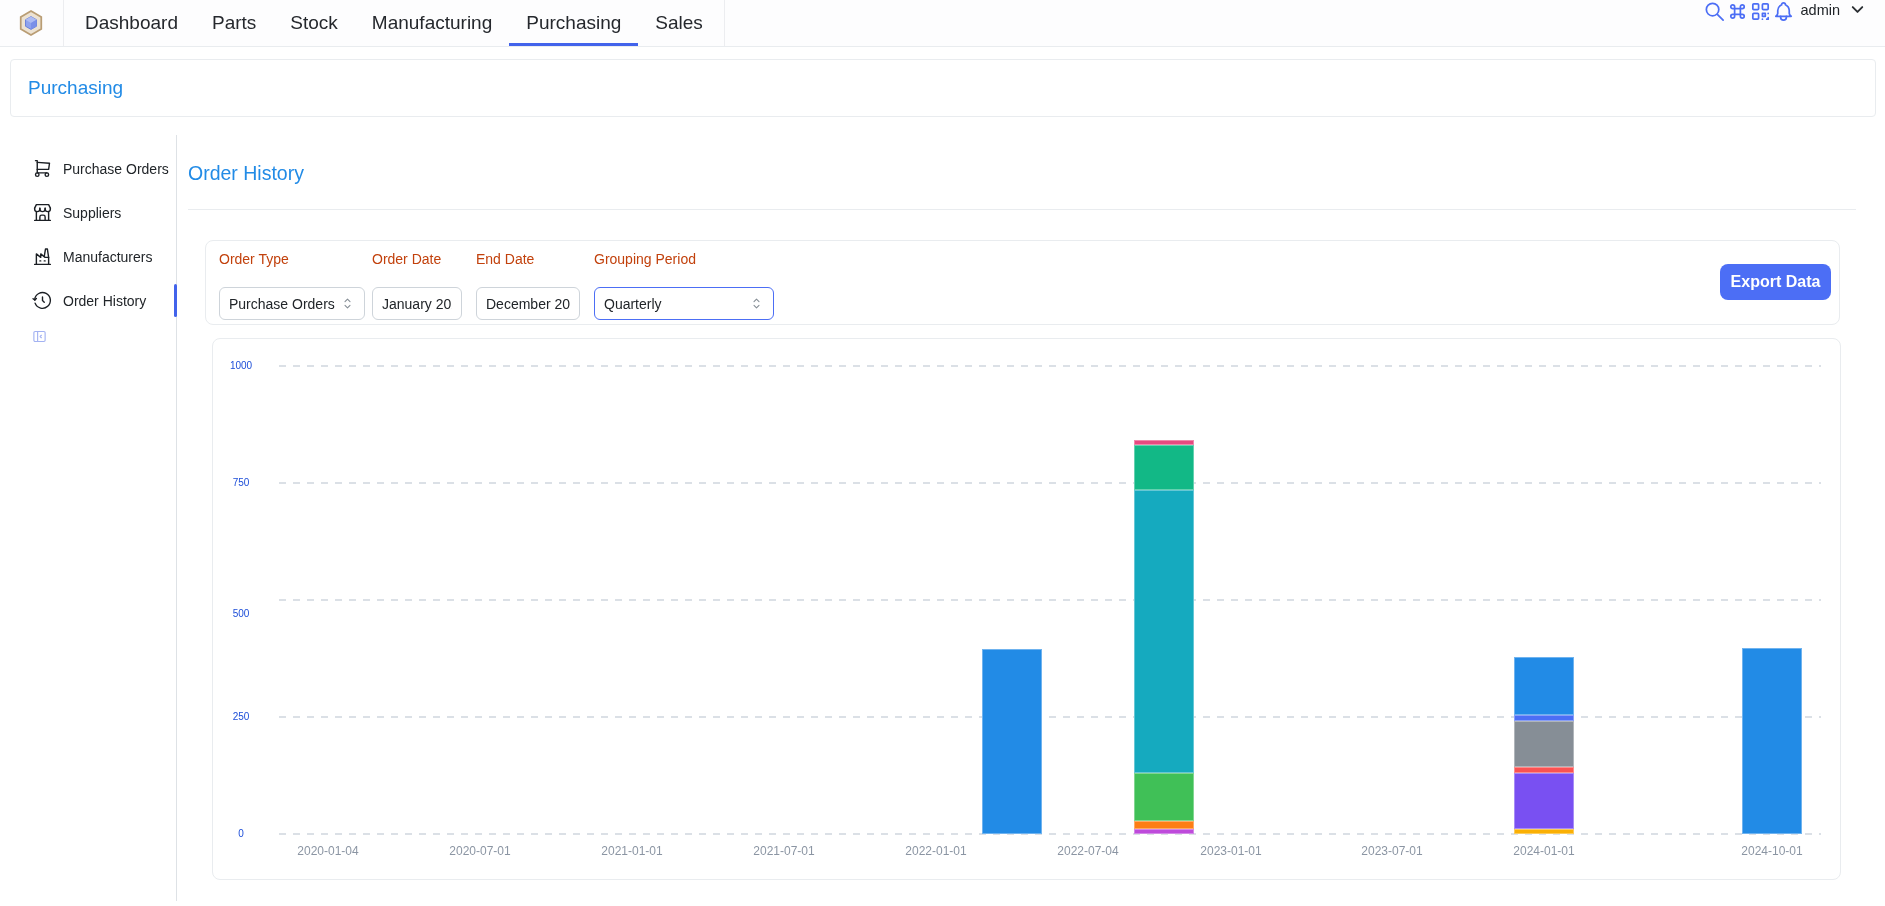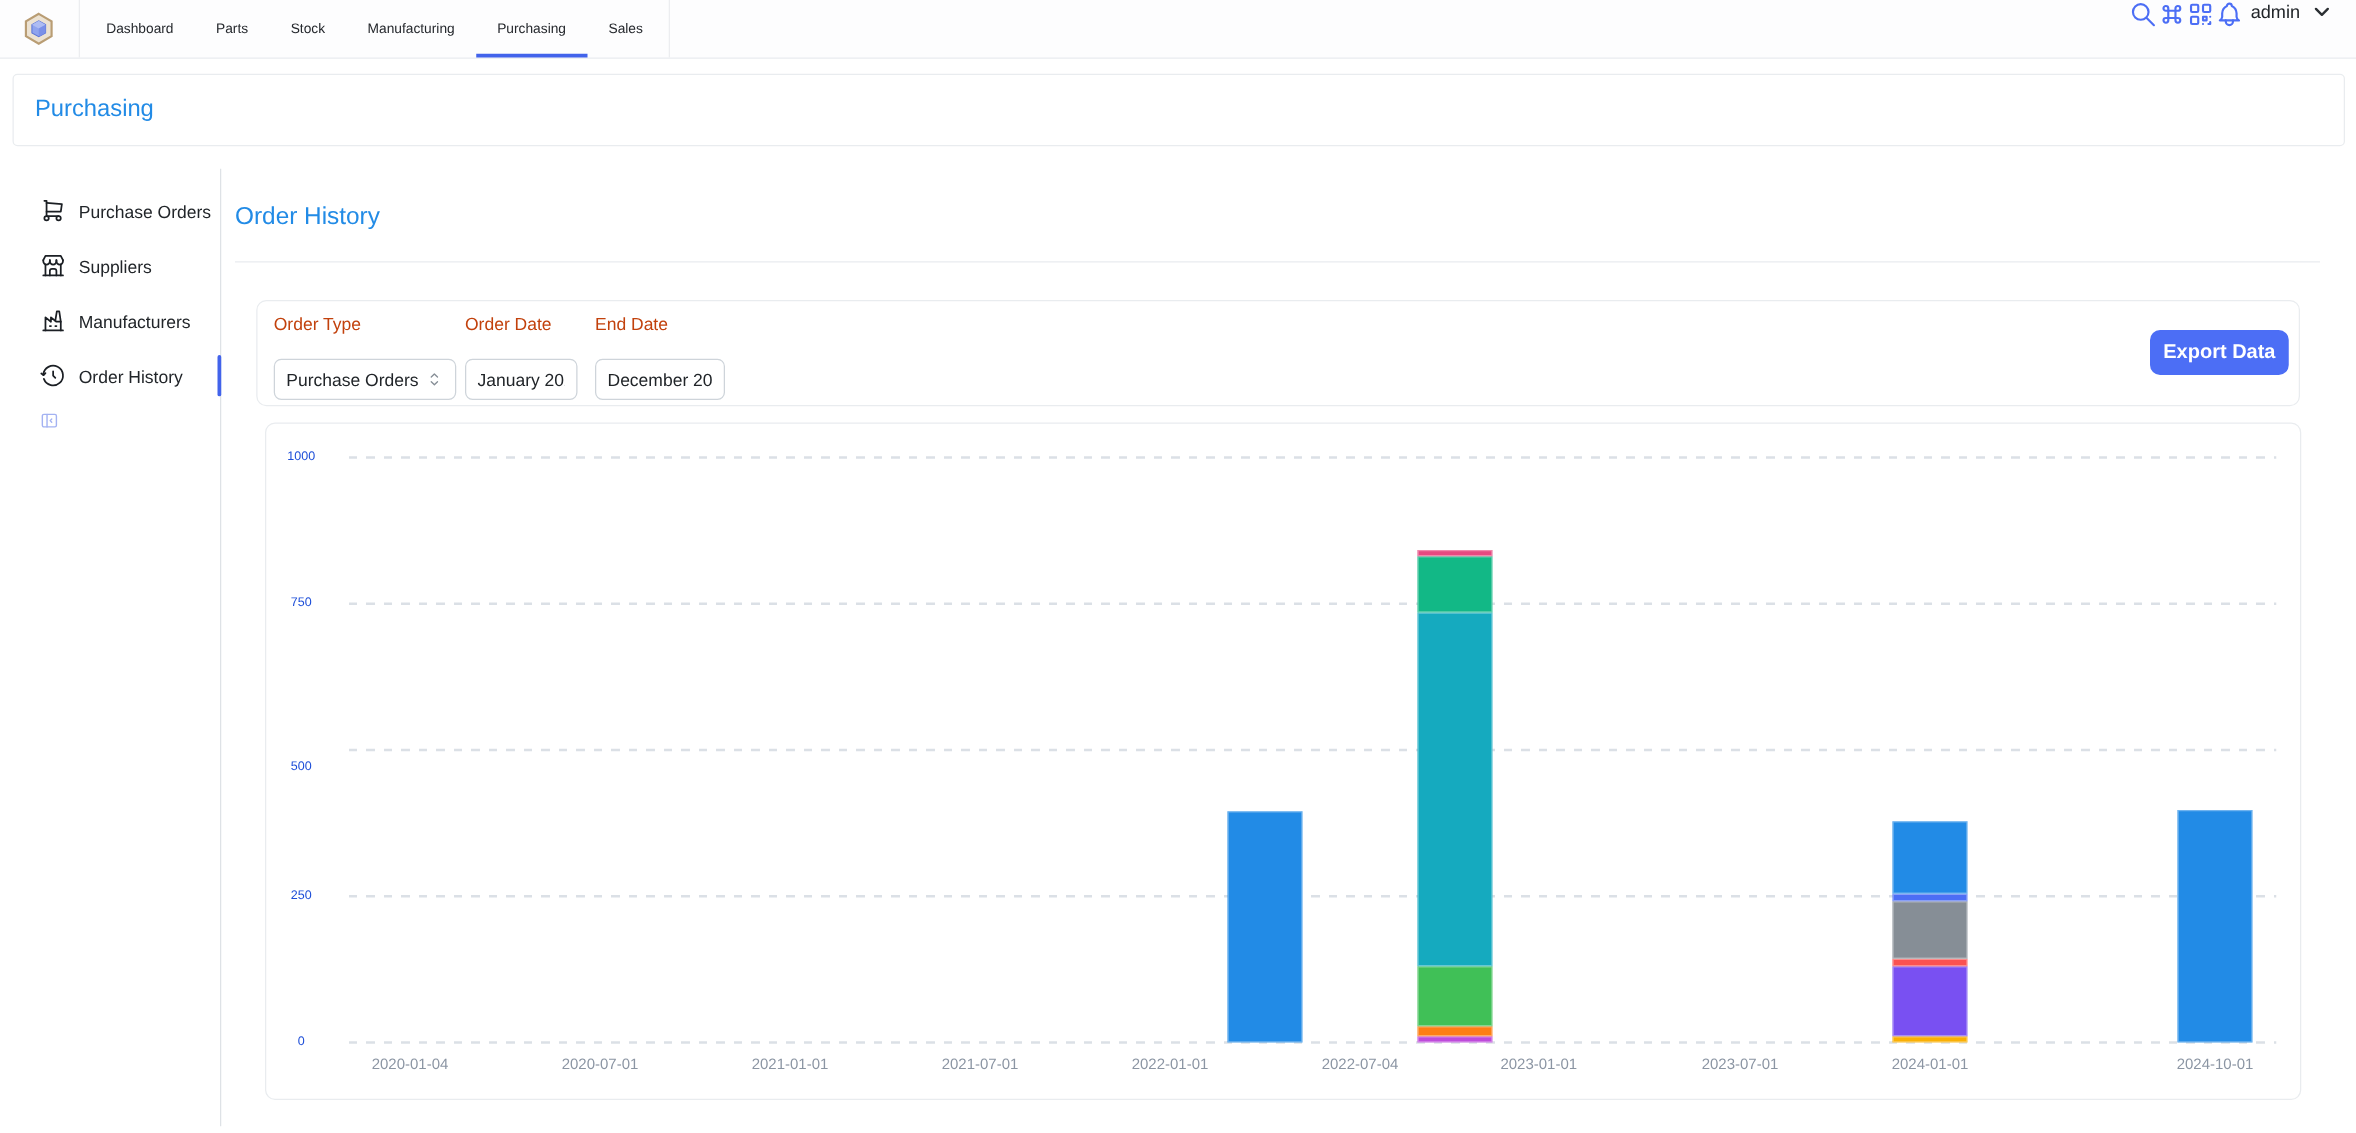--- a/index.html
+++ b/index.html
@@ -5,21 +5,21 @@
   * { margin:0; padding:0; box-sizing:border-box; }
   html,body { width:1885px; height:906px; background:#fff; overflow:hidden;
     font-family:"Liberation Sans","DejaVu Sans",sans-serif; color:#212529; }
 
   
   #header { position:absolute; left:0; top:0; width:1885px; height:47px;
     background:#fdfdfe; border-bottom:1px solid #e9ecef; display:flex; align-items:stretch; }
   #logo { align-self:center; margin-left:17px; width:28px; height:28px; cursor:pointer; }
   #tabs { display:flex; align-items:stretch; margin-left:18px;
     border-left:1px solid #ecedf0; border-right:1px solid #ecedf0; padding:0 4px; }
-  .tab { display:flex; align-items:center; padding:0 17px; font-size:11px; color:#25282d;
+  .tab { display:flex; align-items:center; padding:0 17px; font-size:19px; color:#25282d;
     cursor:pointer; border-bottom:3px solid transparent; border-top:3px solid transparent; }
   .tab.active { border-bottom-color:#4263eb; }
   #header-right { margin-left:auto; display:flex; align-items:flex-start; padding-right:18px; }
   .hicon { width:23px; height:23px; color:#4c6ef5; cursor:pointer; display:flex; }
   .hicon svg { width:100%; height:100%; }
   #user-menu { display:flex; align-items:center; gap:8px; cursor:pointer; margin-left:6px; }
   #user-name { font-size:14.5px; color:#212529; }
   .chev { width:19px; height:19px; color:#2b2f33; display:flex; }
 
   
@@ -212,20 +212,32 @@
   <div class="field" style="left:166px;">
     <div class="field-label">Order Date</div>
     <div class="control" style="width:90px;">
       <span class="ctl-text">January 2020</span>
     </div>
   </div>
   <div class="field" style="left:270px;">
     <div class="field-label">End Date</div>
     <div class="control" style="width:104px;">
       <span class="ctl-text">December 2024</span>
+    </div>
+  </div>
+  <div class="field" style="left:388px;">
+    <div class="field-label">Grouping Period</div>
+    <div class="control focused" style="width:180px;">
+      <span class="ctl-text">Quarterly</span>
+      <span class="selector-icon">
+        <svg viewBox="0 0 24 24" fill="none" stroke="currentColor" stroke-width="1.7" stroke-linecap="round" stroke-linejoin="round">
+          <path d="M8 9l4 -4l4 4"></path>
+            <path d="M8 15l4 4l4 -4"></path>
+        </svg>
+      </span>
     </div>
   </div>
   <button id="export-btn">Export Data</button>
 </div>
 
 <div id="chart-card">
   <div id="plot">
       <div class="chart-gridline" style="left: 66px; width: 1542px; top: 494px;"></div>
       <div class="chart-ytick" style="top: 487px;">0</div>
       <div class="chart-gridline" style="left: 66px; width: 1542px; top: 377px;"></div>

